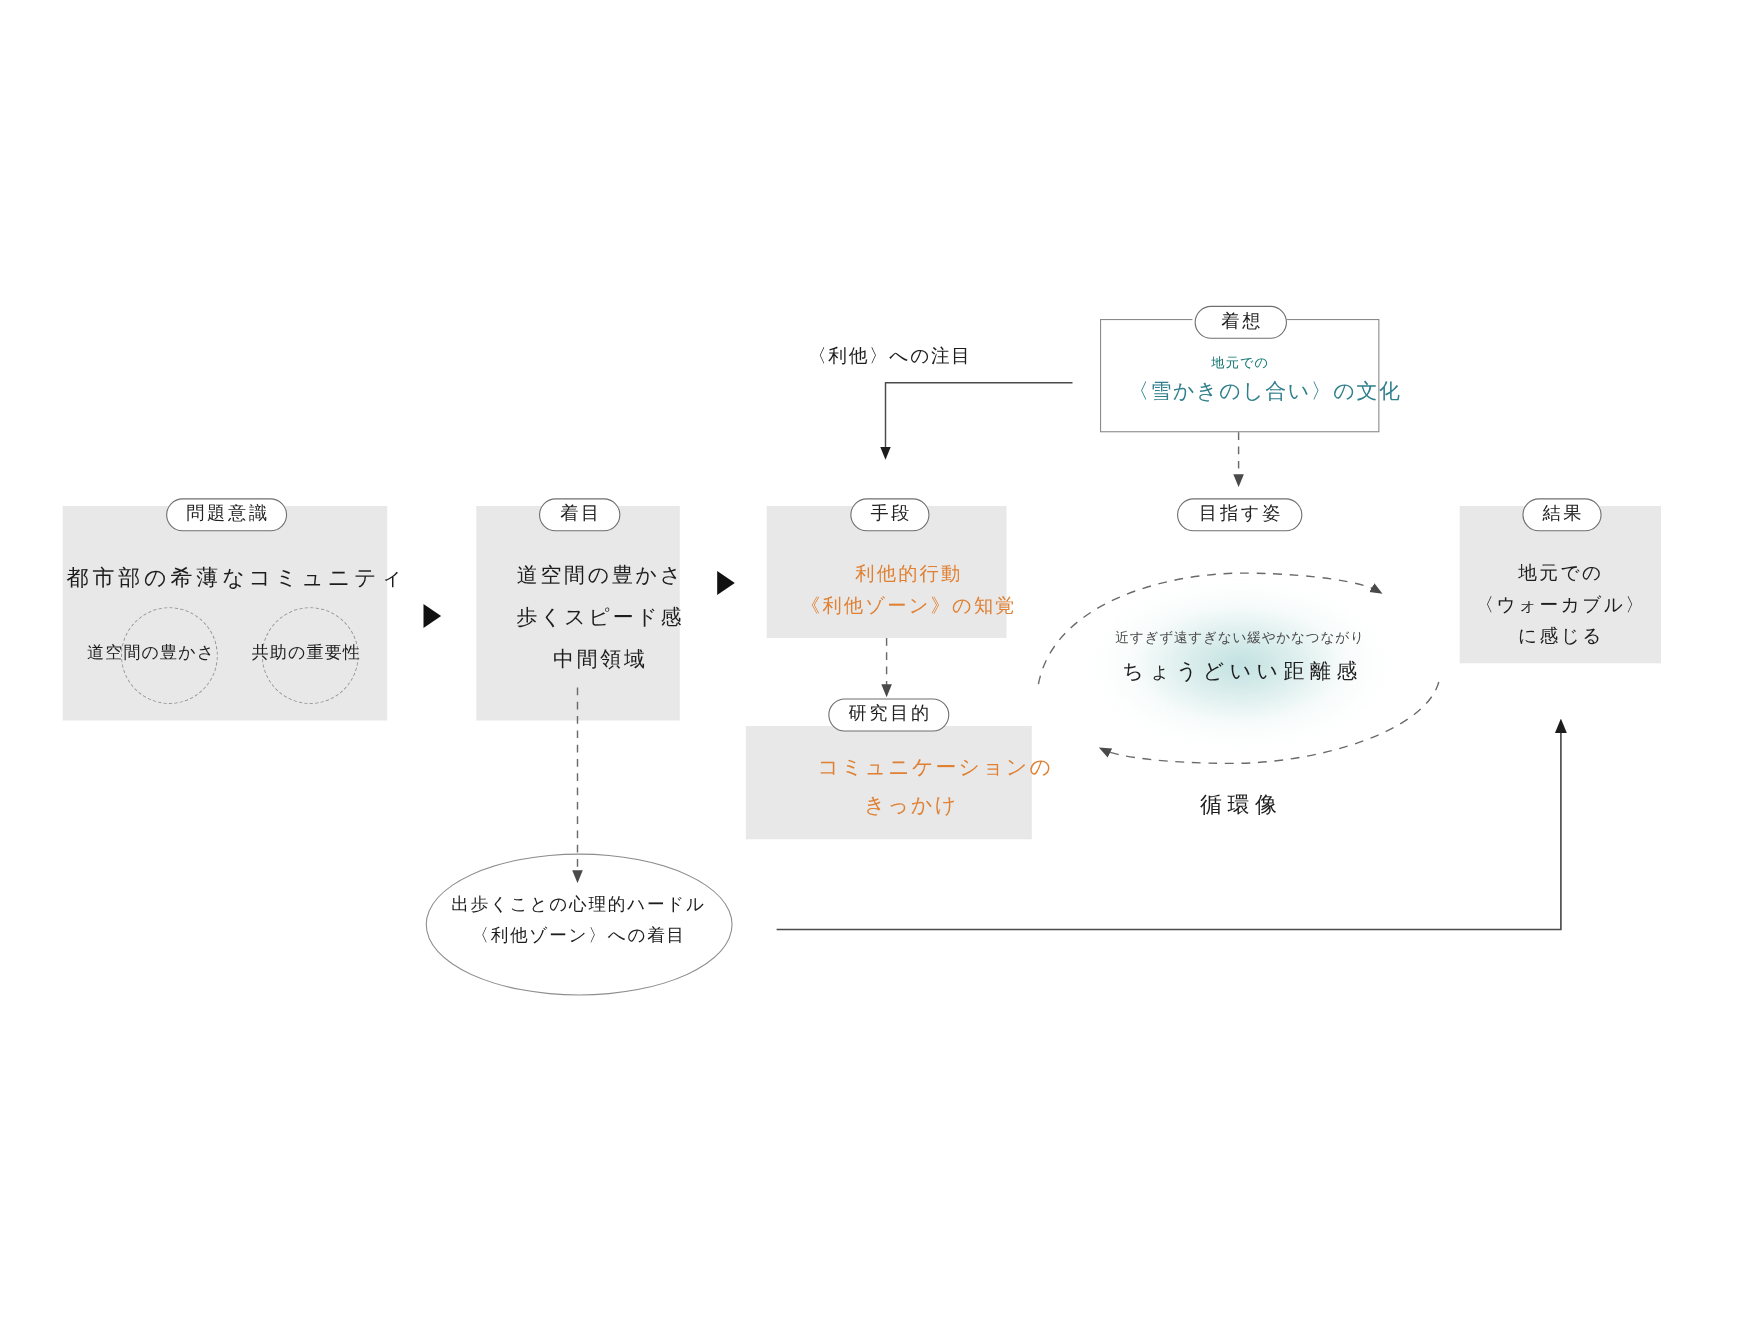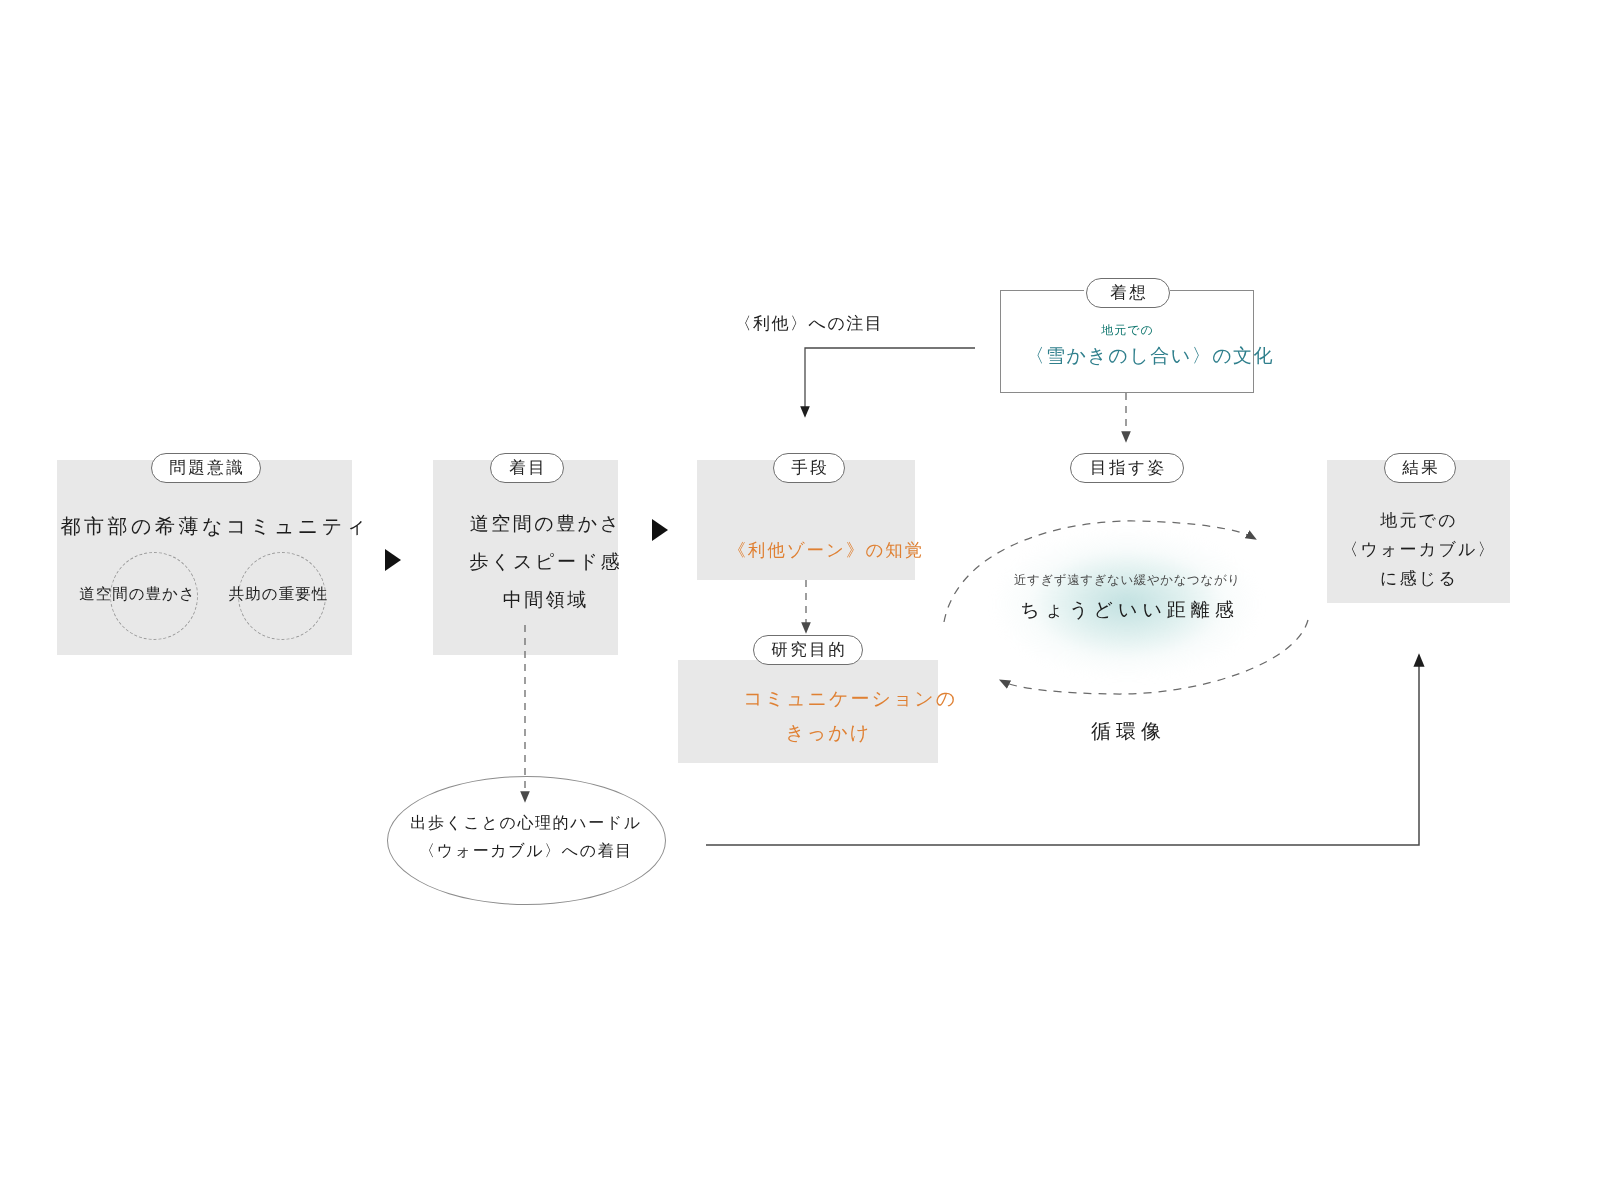--- a/index.html
+++ b/index.html
@@ -163,26 +163,27 @@
   <div class="pill" style="left:490px;top:453px;width:72px;">着目</div>
 
   <div class="ptext line-md" style="left:433px;top:505px;width:185px;">道空間の豊かさ</div>
   <div class="ptext line-md" style="left:433px;top:543px;width:185px;">歩くスピード感</div>
   <div class="ptext line-md" style="left:433px;top:581px;width:185px;">中間領域</div>
 
   <div class="tri" style="left:652px;top:519px;"></div>
 
   <div class="ellipse-outline" style="left:387px;top:776px;width:277px;height:127px;"></div>
   <div class="ptext line-sm" style="left:387px;top:810px;width:277px;font-size:16px;letter-spacing:1.6px;">出歩くことの心理的ハードル</div>
-  <div class="ptext line-sm" style="left:387px;top:838px;width:277px;font-size:16px;letter-spacing:1.6px;">〈ウォーカブル〉への着目</div>
+  <div class="ptext line-sm" style="left:387px;top:838px;width:277px;font-size:16px;letter-spacing:1.6px;">〈利他ゾーン〉への着目</div>
 
   <div class="panel" style="left:697px;top:460px;width:218px;height:120px;"></div>
 
   <div class="pill" style="left:773px;top:453px;width:70px;">手段</div>
 
+  <div class="ptext line-md accent" style="left:697px;top:503px;width:218px;font-size:17.5px;letter-spacing:2px;">利他的行動</div>
   <div class="ptext line-md accent" style="left:697px;top:532px;width:218px;font-size:17.5px;letter-spacing:2px;">《利他ゾーン》の知覚</div>
 
   <div class="flabel" style="left:733px;top:312px;">〈利他〉への注目</div>
 
   <div class="panel" style="left:678px;top:660px;width:260px;height:103px;"></div>
 
   <div class="pill" style="left:753px;top:635px;width:108px;">研究目的</div>
 
   <div class="ptext line-md accent" style="left:678px;top:680px;width:304px;font-size:19px;letter-spacing:2px;">コミュニケーションの</div>
   <div class="ptext line-md accent" style="left:678px;top:714px;width:260px;font-size:19px;letter-spacing:2px;">きっかけ</div>

